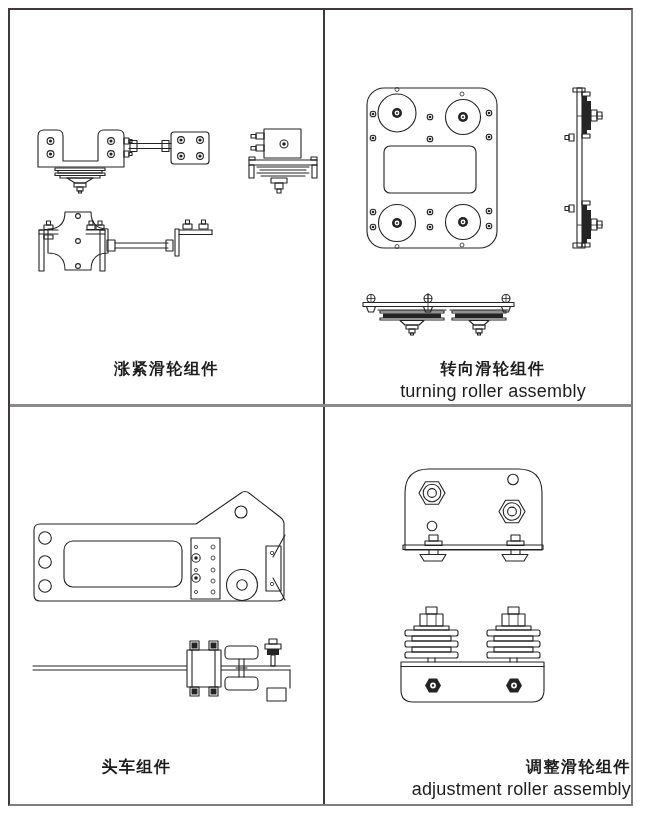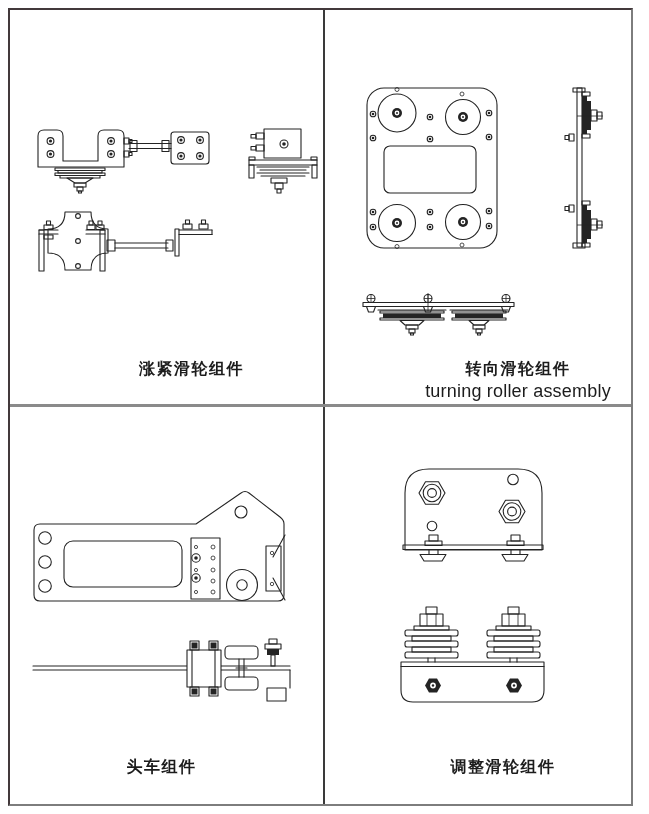--- a/index.html
+++ b/index.html
@@ -18,27 +18,27 @@
   .divider { position:absolute; }
   .divider-v { left:323px; top:10px; width:2px; height:794px; background:var(--divider-vertical-color,#3a3a3a); }
   .divider-h { left:10px; top:404px; width:621px; height:3px; background:var(--divider-horizontal-color,#8a8a8a); }
   svg.drawings { position:absolute; left:0; top:0; width:649px; height:814px; color:var(--drawing-line-color,#242424); }
   svg.drawings * { vector-effect:none; }
   svg .ln  { fill:none; stroke:currentColor; stroke-width:1.1; stroke-linejoin:round; stroke-linecap:round; }
   svg .thin{ fill:none; stroke:currentColor; stroke-width:0.8; }
   svg .fl  { fill:currentColor; stroke:none; }
   svg .wh  { fill:#ffffff; stroke:currentColor; stroke-width:1.1; stroke-linejoin:round; }
   svg .whf { fill:#ffffff; stroke:none; }
-  .caption { position:absolute; text-align:center; color:var(--text-color,#1c1c1c); line-height:1.15;padding-left:25px; }
+  .caption { position:absolute; text-align:center; color:var(--text-color,#1c1c1c); line-height:1.15; }
   .caption .zh { font-size:16px; font-weight:600; letter-spacing:1.5px; }
   .caption .en { font-size:18px; font-weight:500; margin-top:3px; letter-spacing:0.2px; }
   .cap-q1 { left:10px;  top:360px; width:313px; }
   .cap-q2 { left:325px; top:360px; width:336px; }
   .cap-q3 { left:10px;  top:758px; width:253px; }
-  .cap-q4 { left:325px; top:758px; width:306px; }
+  .cap-q4 { left:325px; top:758px; width:306px;text-align:right; }
 </style>
 </head>
 <body>
 
 <div class="sheet">
   <div class="frame"></div>
   <div class="divider divider-v"></div>
   <div class="divider divider-h"></div>
 
   <svg class="drawings" viewBox="0 0 649 814" aria-hidden="true">
@@ -370,14 +370,15 @@
   </div>
   <div class="caption cap-q2">
     <div class="zh">转向滑轮组件</div>
     <div class="en">turning roller assembly</div>
   </div>
   <div class="caption cap-q3">
     <div class="zh">头车组件</div>
   </div>
   <div class="caption cap-q4">
     <div class="zh">调整滑轮组件</div>
+    <div class="en">adjustment roller assembly</div>
   </div>
 </div>
 
 </body></html>

